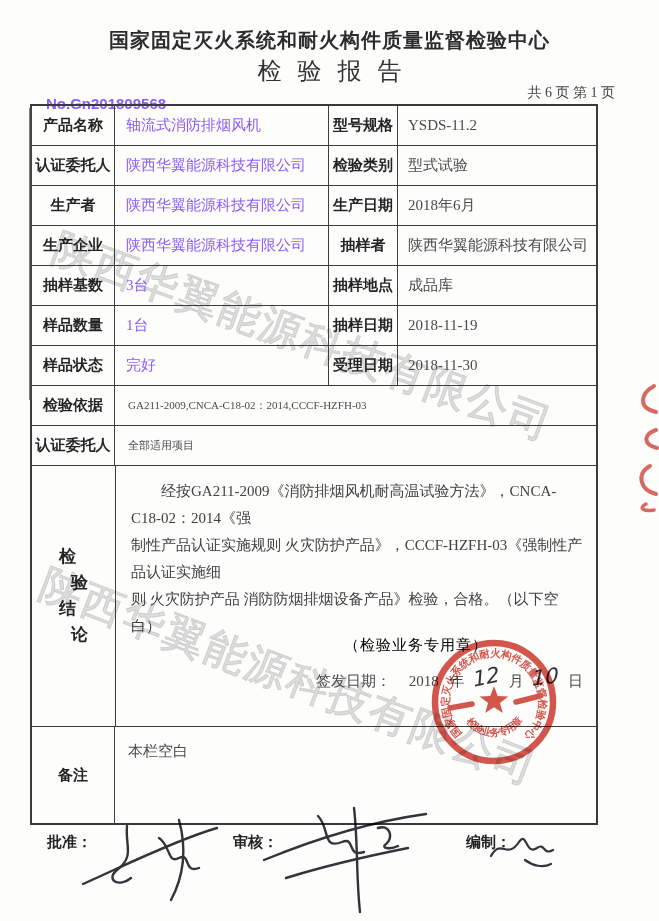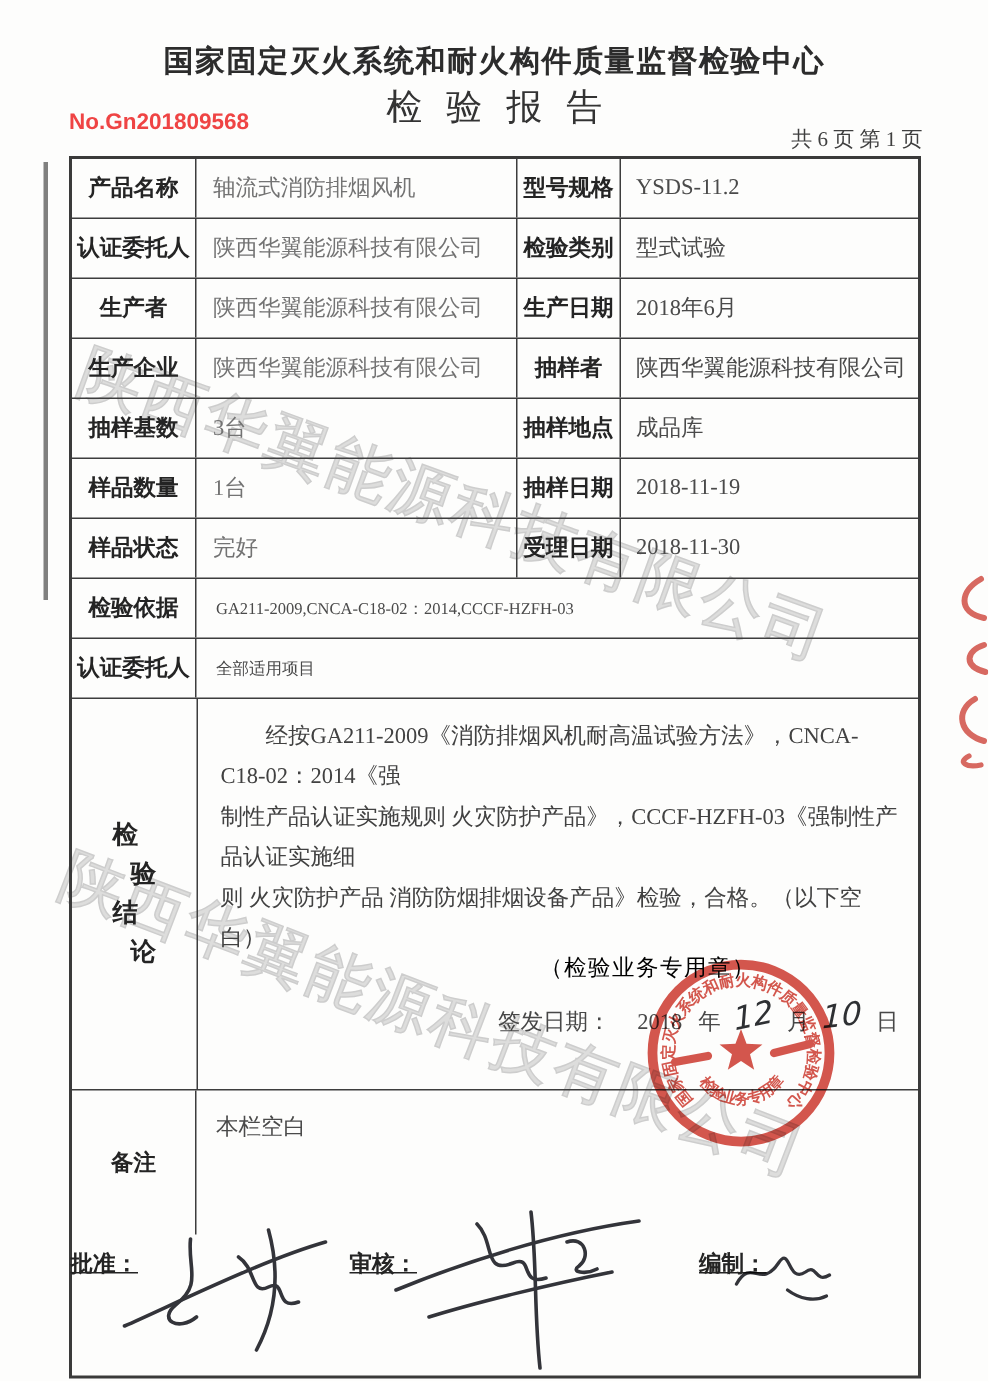--- a/index.html
+++ b/index.html
@@ -12,42 +12,42 @@
     position:absolute;top:27px;left:0;width:659px;text-align:center;
     font-family:"Liberation Sans",sans-serif;font-weight:700;
     font-size:20px;color:#2c2c2c;letter-spacing:1px;z-index:3;
   }
   .report-title{
     position:absolute;top:55px;left:0;width:659px;text-align:center;
     font-family:"Liberation Sans",sans-serif;font-weight:400;
     font-size:24px;color:#333;letter-spacing:16px;text-indent:16px;z-index:3;
   }
   .report-no{
-    position:absolute;top:73px;left:46px;
+    position:absolute;top:95px;left:46px;
     font-family:"Liberation Sans",sans-serif;font-weight:700;
-    font-size:15px;color:#ef4444;z-index:3;
+    font-size:15px;color:#8b5cf6;z-index:3;
   }
   .page-info{
     position:absolute;top:84px;right:44px;font-size:14px;color:#3f3f3f;z-index:3;
   }
   
   .report-table{
-    position:absolute;left:46px;top:104px;width:568px;height:815px;
+    position:absolute;left:30px;top:104px;width:568px;height:721px;
     border:2px solid #3a3a3a;box-sizing:border-box;z-index:3;background:transparent;
   }
   .t-row{display:flex;height:40px;border-bottom:1px solid #3d3d3d;box-sizing:border-box;}
   .t-row.tall{height:261px;}
   .t-row.remark-row{height:96px;border-bottom:none;}
   .cell{box-sizing:border-box;display:flex;align-items:center;}
   .c-label{
     width:83px;justify-content:center;border-right:1px solid #3d3d3d;
     font-family:"Liberation Sans",sans-serif;font-weight:700;
     font-size:15px;color:#242424;letter-spacing:0;
   }
-  .c-val1{width:214px;border-right:1px solid #3d3d3d;padding-left:11px;font-size:15px;color:#737373;}
+  .c-val1{width:214px;border-right:1px solid #3d3d3d;padding-left:11px;font-size:15px;color:#8b5cf6;}
   .c-label2{
     width:69px;justify-content:center;border-right:1px solid #3d3d3d;
     font-family:"Liberation Sans",sans-serif;font-weight:700;font-size:15px;color:#242424;
   }
   .c-val2{width:198px;padding-left:10px;font-size:15px;color:#4a4a4a;}
   .c-wide{flex:1;padding-left:13px;font-size:11px;color:#4a4a4a;}
   
   .con-label{
     width:83px;border-right:1px solid #3d3d3d;display:flex;flex-direction:column;
     justify-content:center;align-items:center;
@@ -69,21 +69,21 @@
     display:inline-block;font-family:"DejaVu Sans",sans-serif;font-style:italic;
     font-size:21px;color:#2e3033;transform:rotate(-12deg) skewX(-6deg);
     position:relative;top:-2px;margin:0 5px;
   }
   .hw-day{transform:rotate(-7deg) skewX(-8deg);}
   .remark-label{align-self:stretch;}
   .remark-val{flex:1;align-items:flex-start !important;padding:15px 0 0 13px;font-size:15px;color:#4a4a4a;}
   
   .sign-group{
     position:absolute;top:833px;font-family:"Liberation Sans",sans-serif;
-    font-weight:700;font-size:15px;color:#242424;z-index:3;text-decoration:underline;
+    font-weight:700;font-size:15px;color:#242424;z-index:3;
   }
   .sg-approve{left:47px;} .sg-review{left:233px;} .sg-prepare{left:450px;padding-left:16px;}
   .sig-svg{position:absolute;z-index:8;mix-blend-mode:multiply;}
   
   .watermark{
     position:absolute;white-space:nowrap;z-index:2;
     font-family:"Liberation Sans",sans-serif;font-weight:500;
     font-size:42px;letter-spacing:2px;
     color:rgba(178,178,178,0.85);
     -webkit-text-stroke:1px #9f9f9f;

